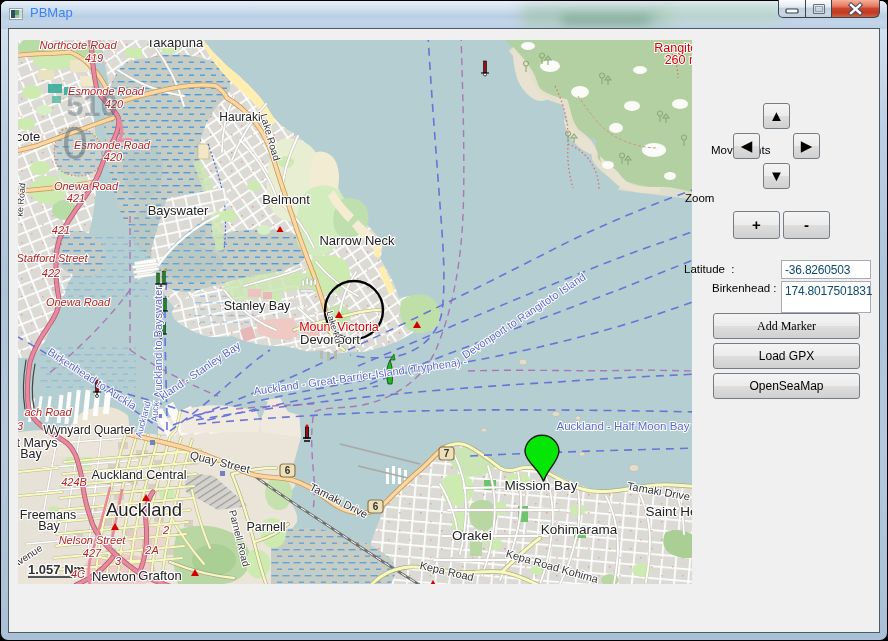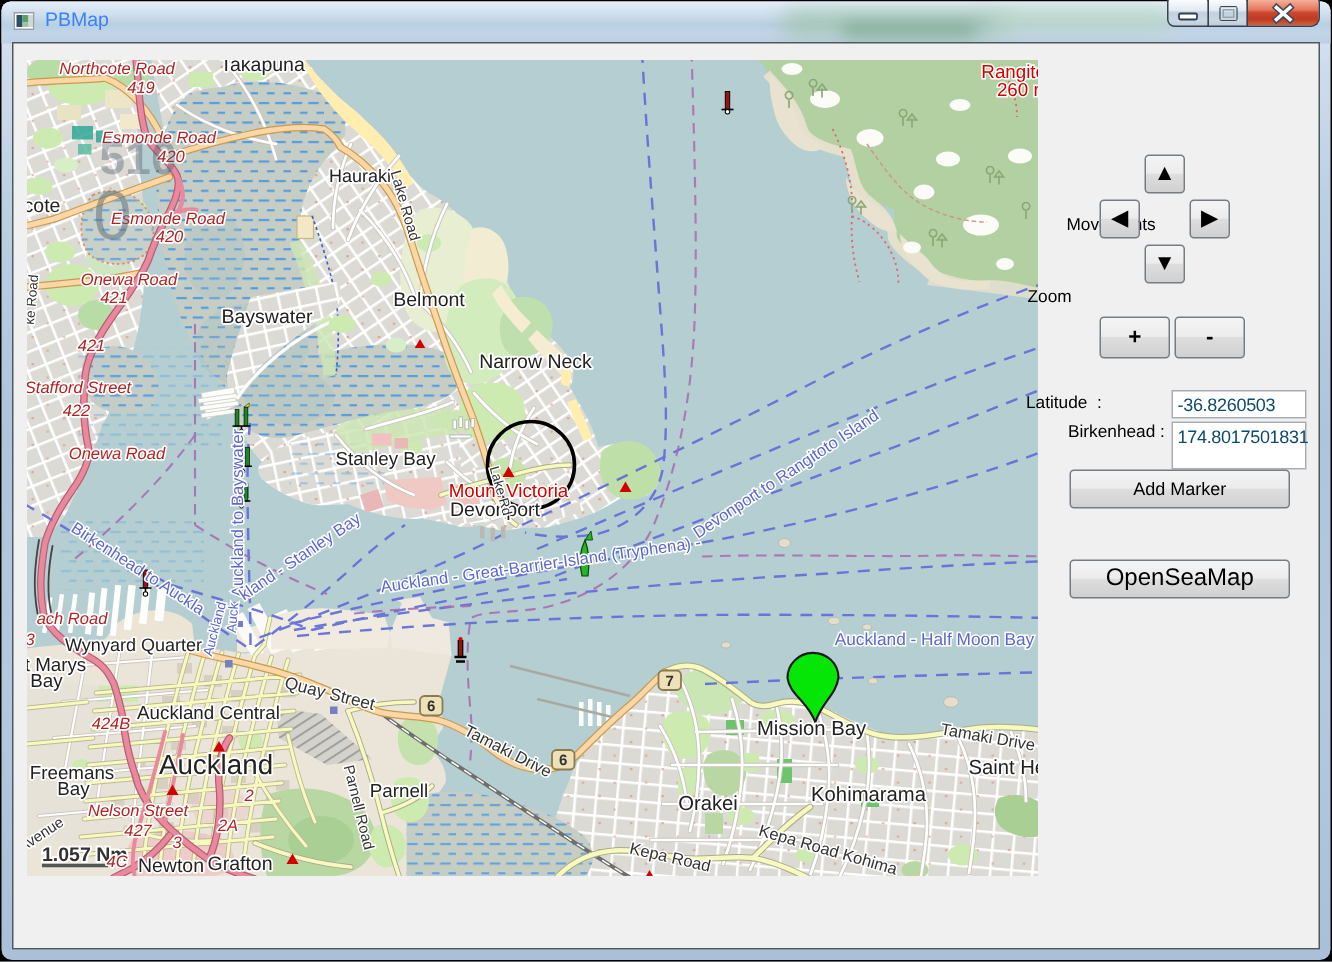--- a/index.html
+++ b/index.html
@@ -669,15 +669,16 @@
  <div class="win7btn" style="left:724px;top:104px;width:27px;height:26px;"><span class="arr">◀</span></div>
  <div class="win7btn" style="left:784px;top:104px;width:27px;height:26px;"><span class="arr">▶</span></div>
  <div class="win7btn" style="left:754px;top:134px;width:27px;height:26px;"><span class="arr">▼</span></div>
  <div class="lbl" style="left:676px;top:163px;">Zoom</div>
  <div class="win7btn" style="left:724px;top:182px;width:47px;height:28px;font-size:15px;font-weight:bold;line-height:25px;">+</div>
  <div class="win7btn" style="left:774px;top:182px;width:47px;height:28px;font-size:15px;font-weight:bold;line-height:25px;">-</div>
  <div class="lbl" style="left:675px;top:234px;">Latitude&nbsp; :</div>
  <div class="win7txt" style="left:772px;top:231px;width:90px;height:19px;">-36.8260503</div>
  <div class="lbl" style="left:703px;top:253px;">Birkenhead :</div>
  <div class="win7txt" style="left:772px;top:252px;width:90px;height:32px;">174.8017501831</div>
- <div class="win7btn" style="left:704px;top:284px;width:147px;height:26px;font-size:12px;line-height:24px;">Add Marker</div>
- <div class="win7btn" style="left:704px;top:344px;width:147px;height:26px;font-size:16px;line-height:24px;">OpenSeaMap</div>
+ <div class="win7btn" style="left:704px;top:284px;width:147px;height:26px;font-size:12px;line-height:24px;font-family:Liberation Serif, serif;">Add Marker</div>
+ <div class="win7btn" style="left:704px;top:314px;width:147px;height:26px;font-size:12px;line-height:24px;">Load GPX</div>
+ <div class="win7btn" style="left:704px;top:344px;width:147px;height:26px;font-size:12px;line-height:24px;">OpenSeaMap</div>
 </div>
 
 </body></html>

